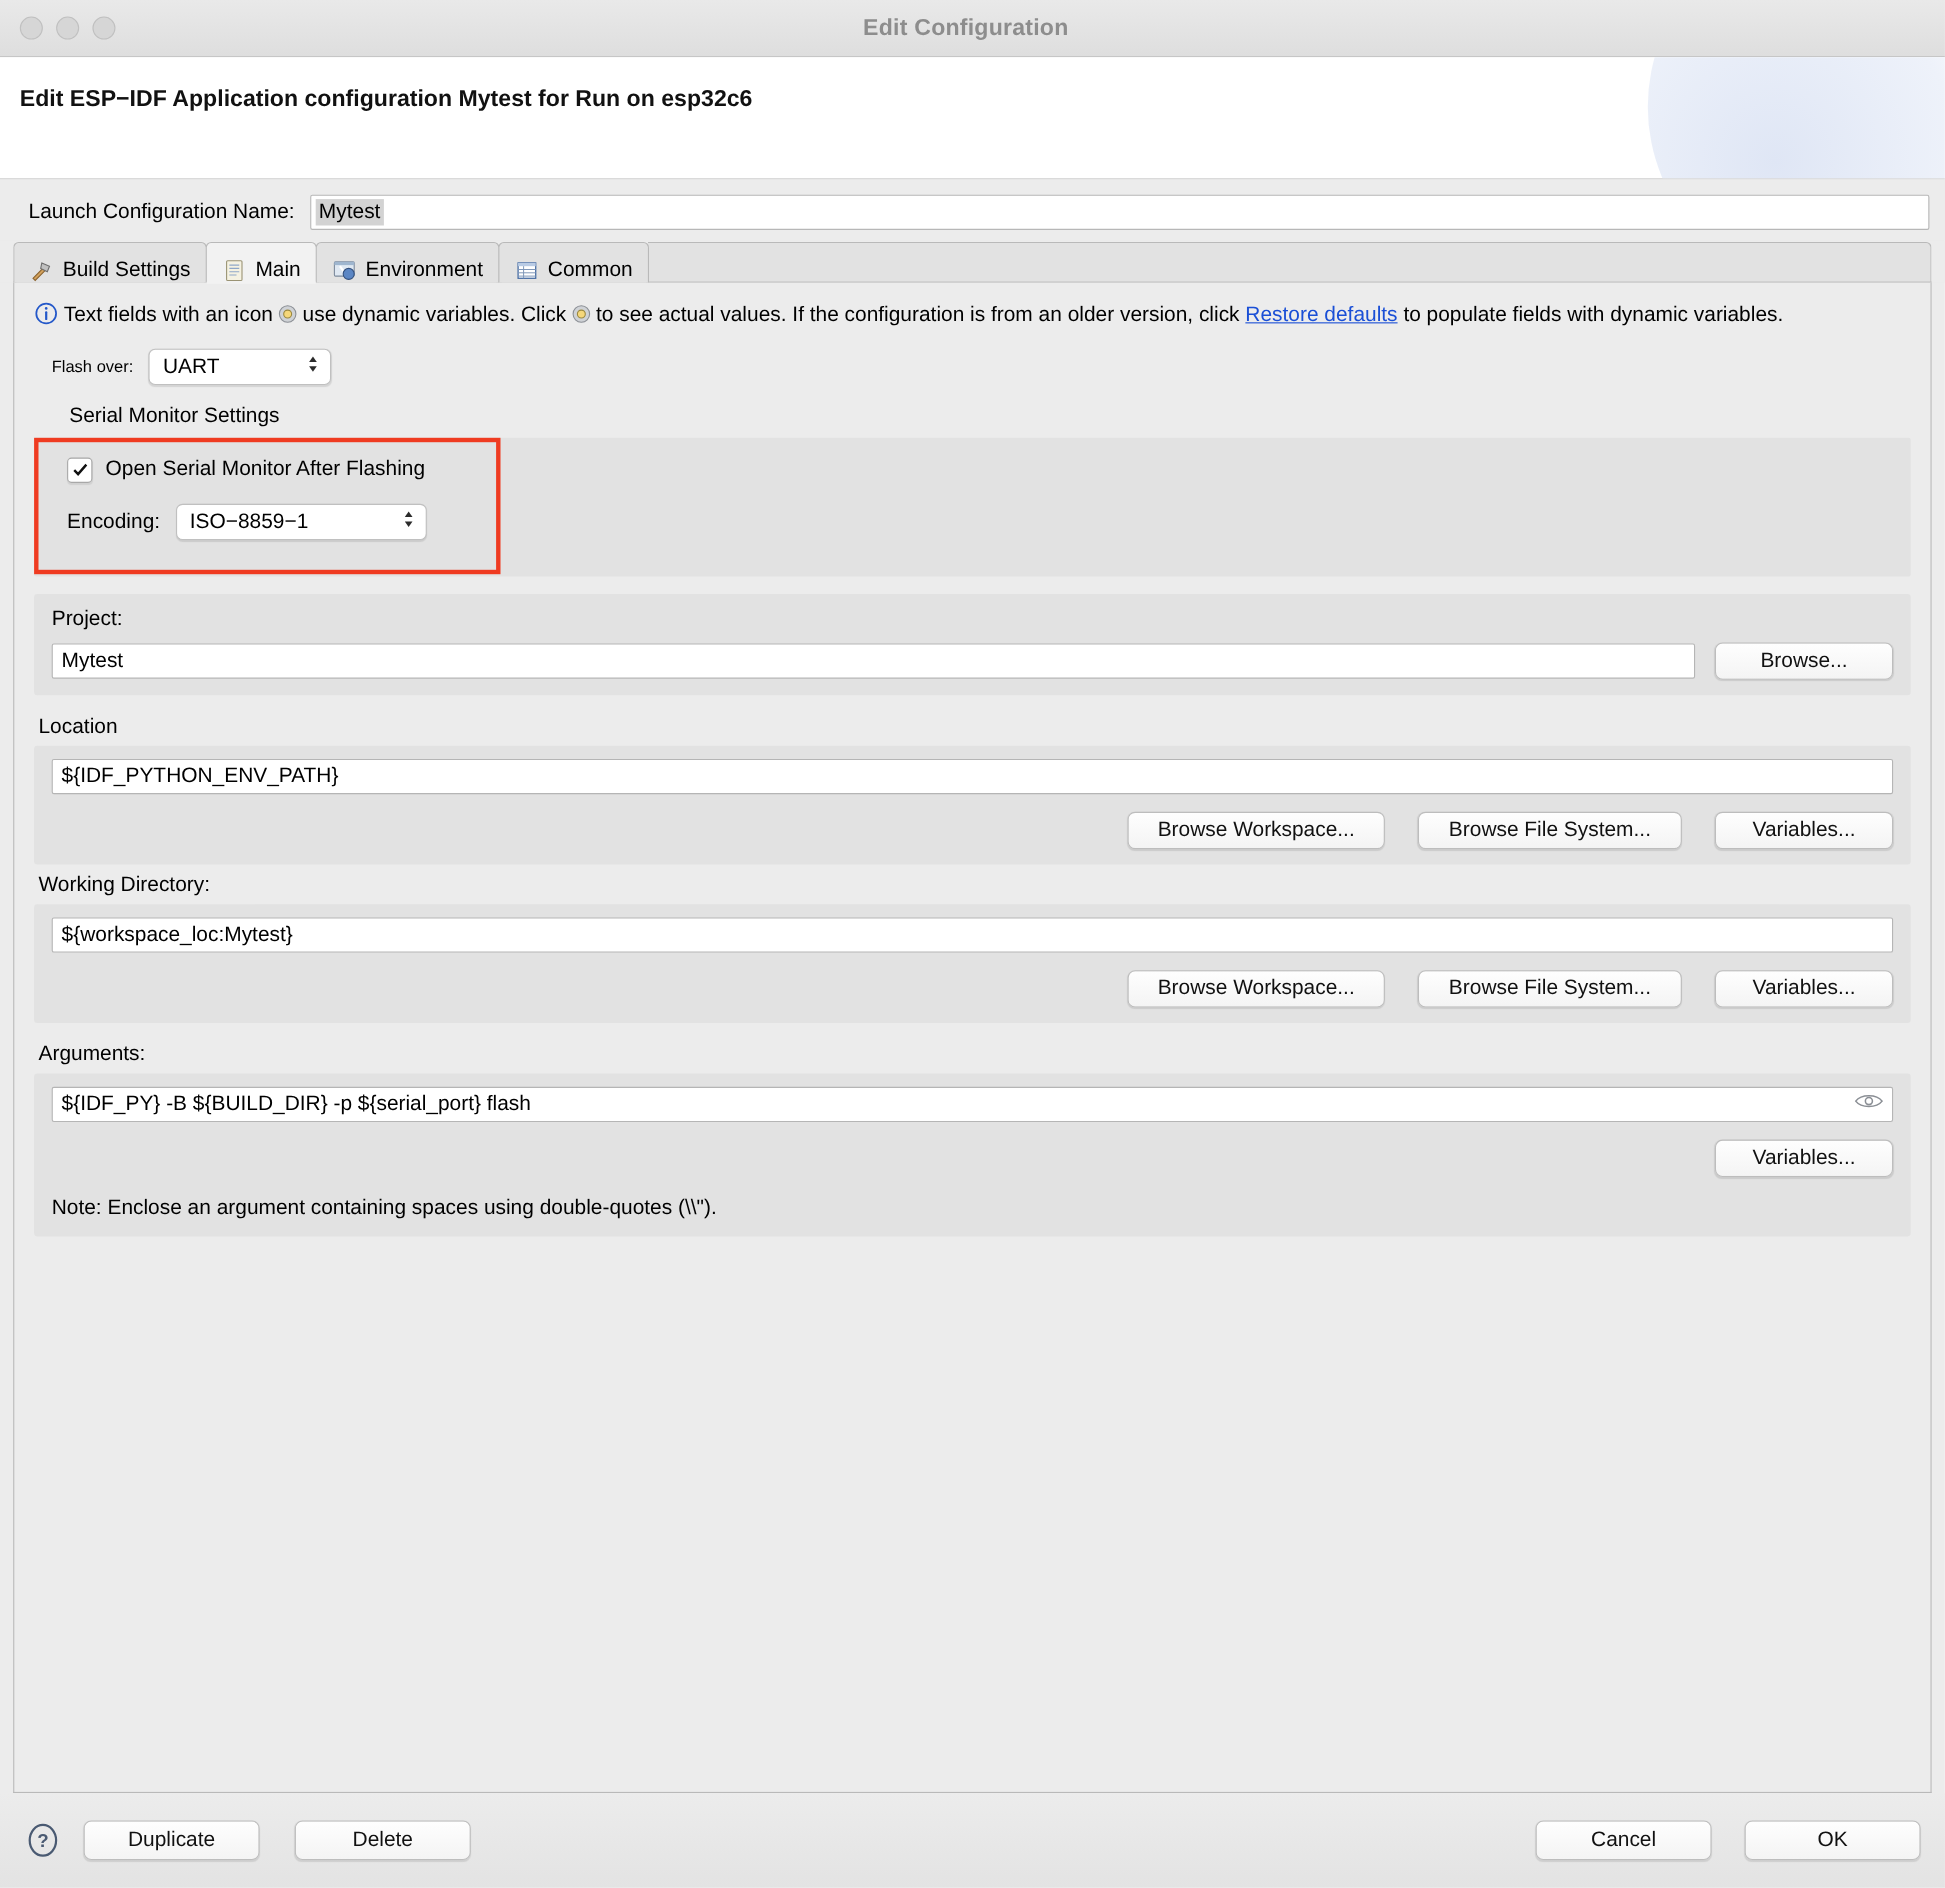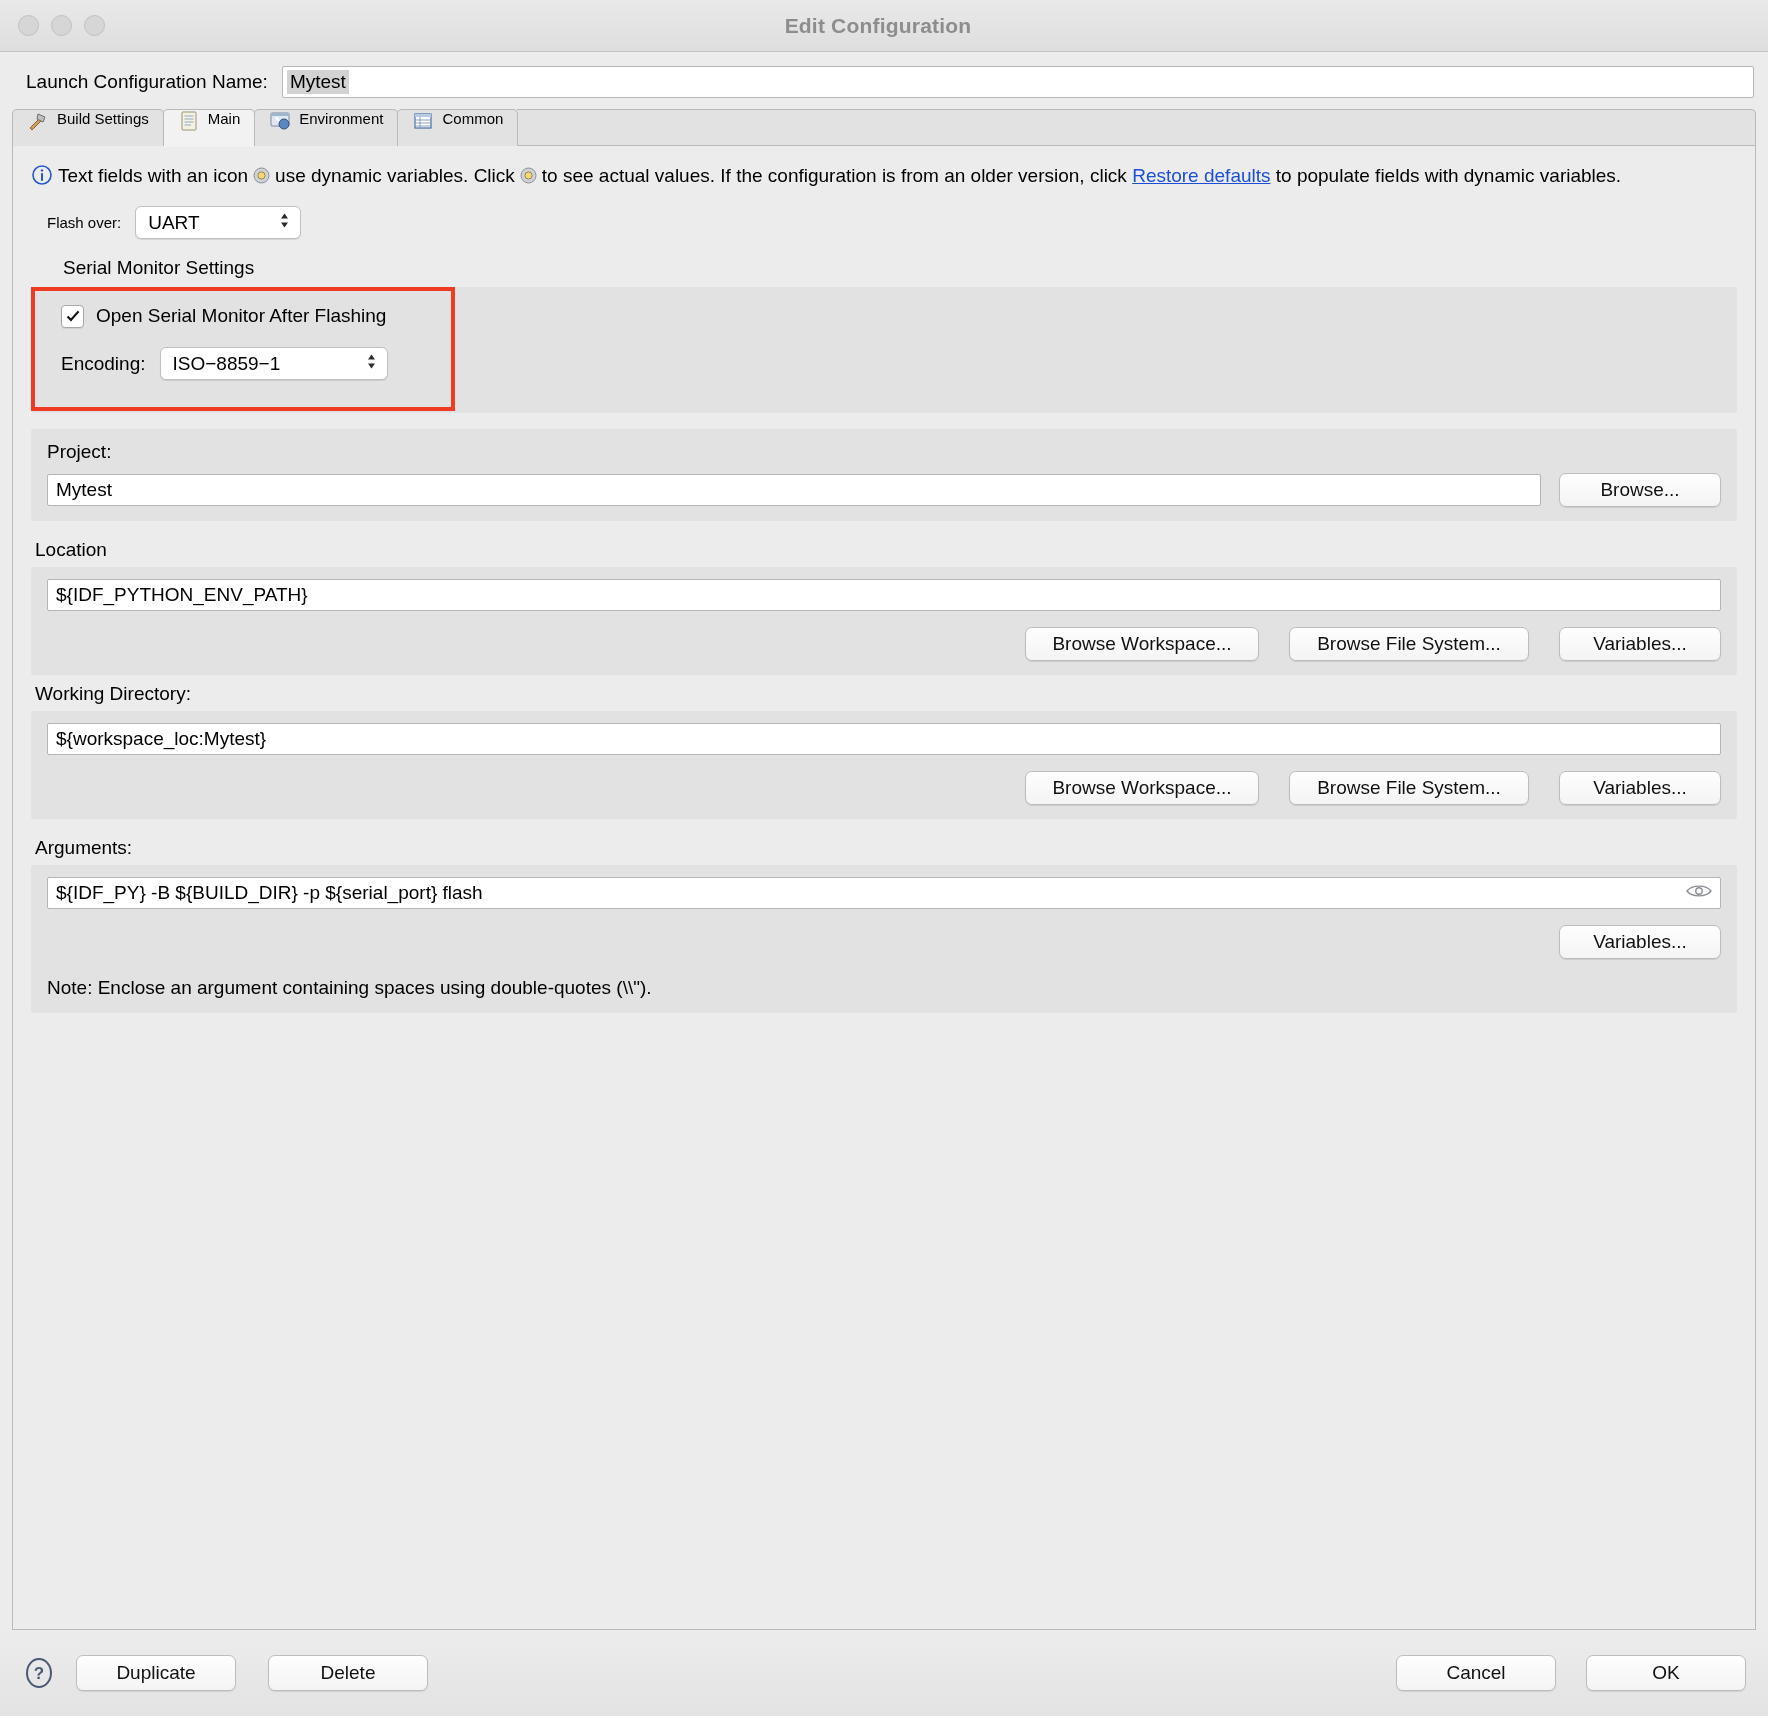--- a/index.html
+++ b/index.html
@@ -123,29 +123,29 @@
   }
   .tabstrip::after {
     content: "";
     position: absolute;
     left: 12px; right: 12px; bottom: 0;
     height: 1px;
     background: #b9b9b9;
   }
   .tab {
     display: flex;
-    align-items: flex-start;
+    align-items: flex-end;
     gap: 8px;
     height: 36px;
     padding: 0 14px;
     border: 1px solid #b9b9b9;
     border-bottom: none;
     border-radius: 5px 5px 0 0;
     background: #e2e2e2;
-    font-size: 15px;
+    font-size: 19px;
     margin-right: -1px;
     position: relative;
     z-index: 1;
   }
   .tab.active {
     background: #f2f2f2;
     z-index: 3;
   }
   .tab.active::after {
     content: "";
@@ -367,20 +367,24 @@
 
   <div class="titlebar">
     <div class="traffic">
       <div class="dot"></div>
       <div class="dot"></div>
       <div class="dot"></div>
     </div>
     <div class="win-title">Edit Configuration</div>
   </div>
 
+  <div class="header">
+    <div class="header-deco"></div>
+    <div class="header-title">Edit ESP−IDF Application configuration Mytest for Run on esp32c6</div>
+  </div>
 
   <div class="namerow">
     <label>Launch Configuration Name:</label>
     <div class="name-input">
       <span class="sel-text">Mytest</span>
     </div>
   </div>
 
   <div class="tabstrip">
 

